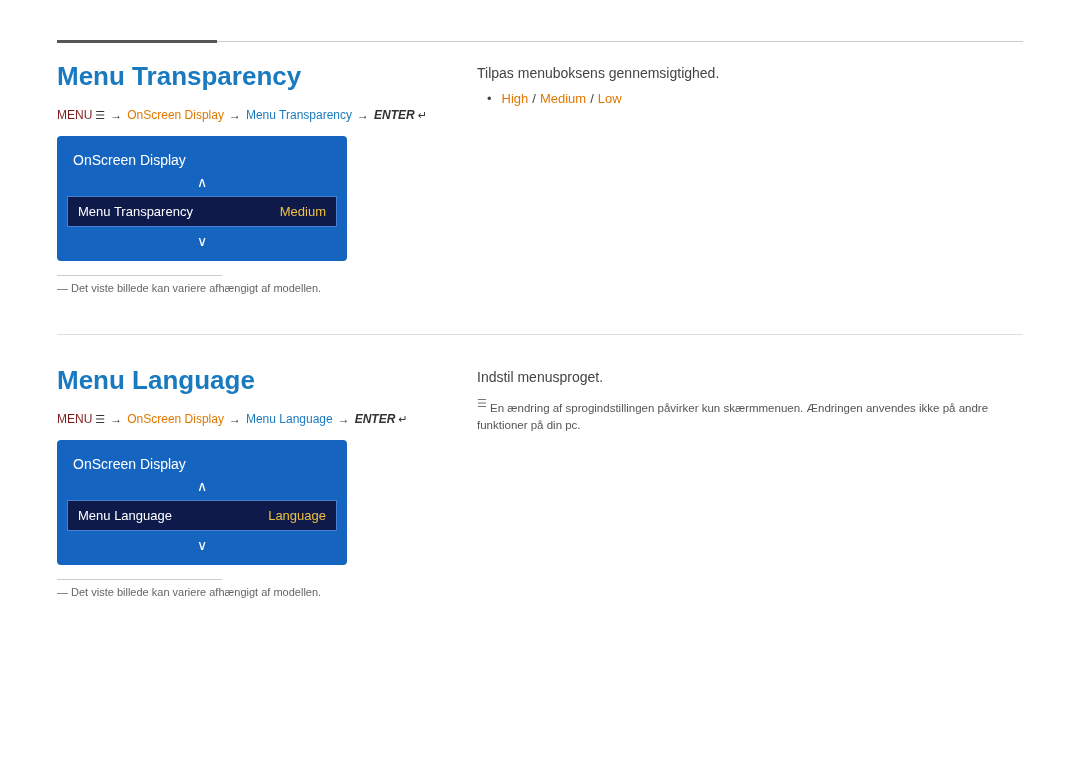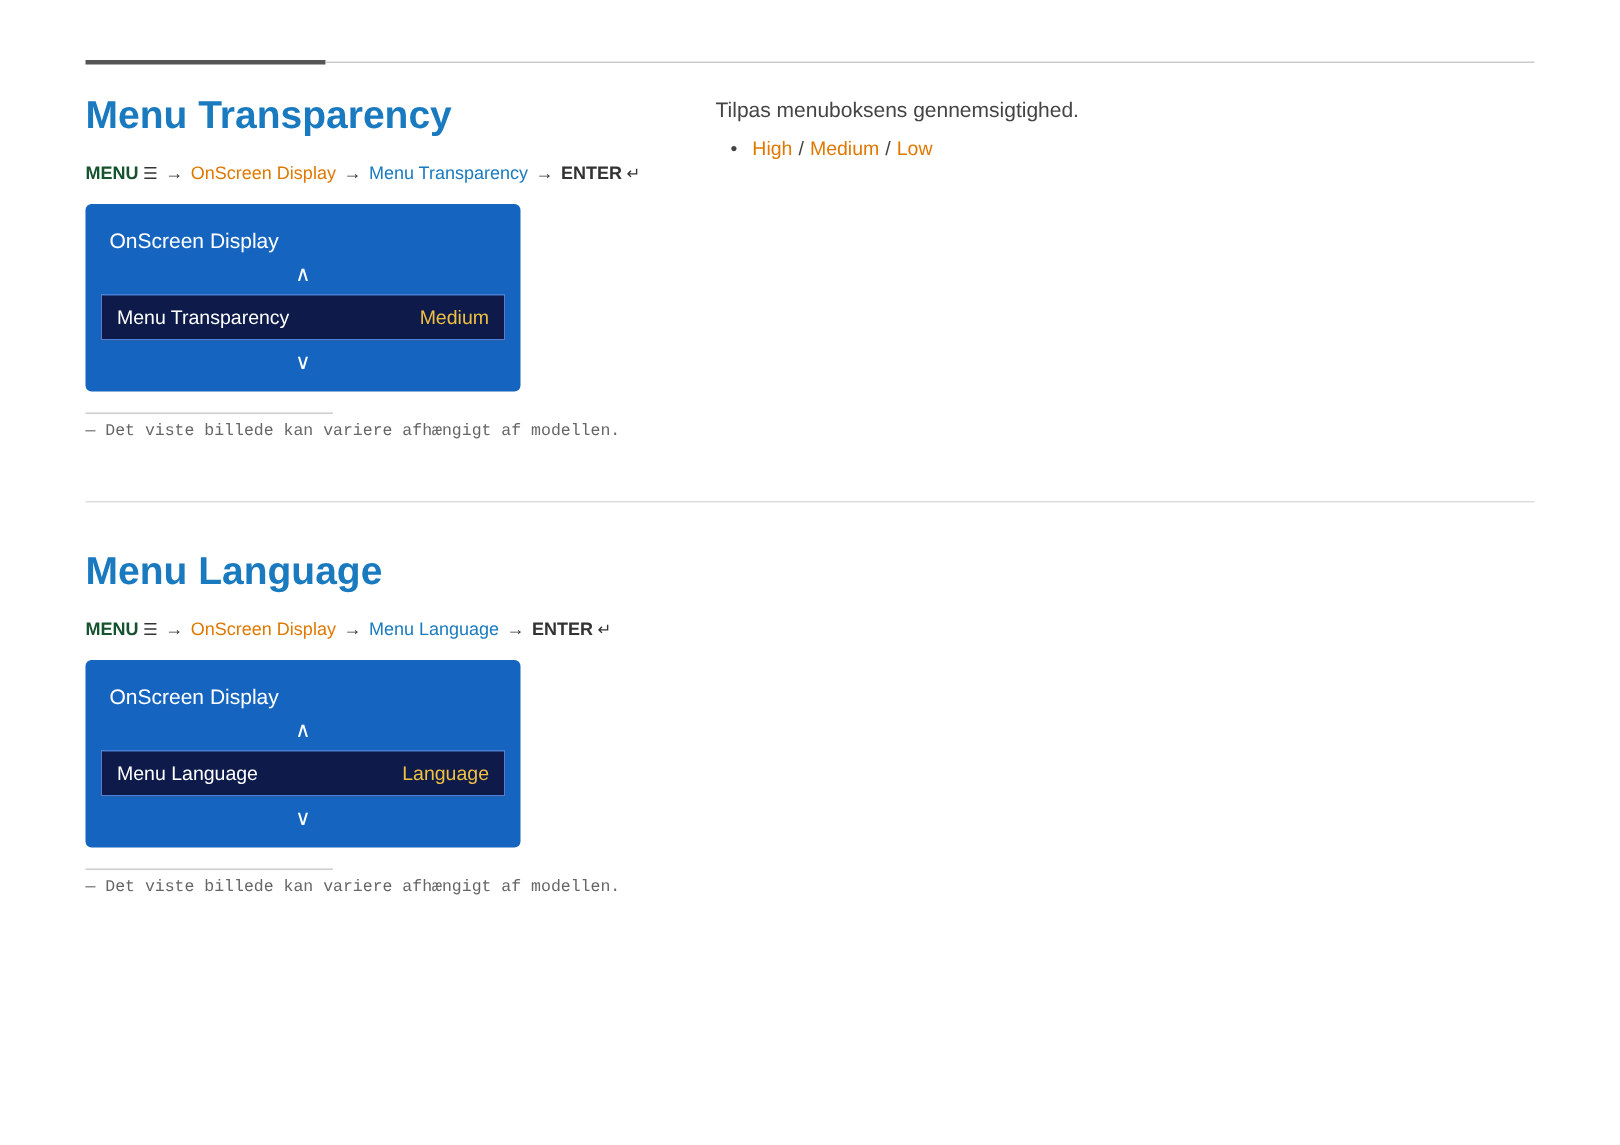--- a/index.html
+++ b/index.html
@@ -48,40 +48,41 @@
     .breadcrumb-line {
       font-size: 12px;
       color: #444;
       margin-bottom: 14px;
       display: flex;
       align-items: center;
       gap: 3px;
     }
 
     .breadcrumb-line .menu-label {
-      color: #14532d;
-      font-weight: 700;
+      color: #7f1d1d;
+      font-weight: 400;
     }
     .breadcrumb-line .menu-icon {
       font-size: 11px;
       color: #333;
     }
     .breadcrumb-line .arrow {
       color: #333;
       margin: 0 2px;
     }
     .breadcrumb-line .link-orange {
       color: #e07800;
     }
     .breadcrumb-line .link-blue {
       color: #1a7abf;
     }
     .breadcrumb-line .enter-label {
       color: #333;
       font-weight: 600;
+      font-style: italic;
     }
     .breadcrumb-line .enter-icon {
       font-size: 11px;
       color: #333;
     }
 
     
     .osd-box {
       width: 290px;
       background: #1565c0;
@@ -136,21 +137,20 @@
     .image-note-divider {
       width: 165px;
       height: 1px;
       background: #ccc;
       margin: 14px 0 6px 0;
     }
 
     .image-note {
       font-size: 11px;
       color: #666;
-      font-family: Liberation Mono, monospace;
     }
     .image-note::before {
       content: '― ';
       color: #666;
     }
 
     
     .two-col {
       display: flex;
       gap: 0;
@@ -292,17 +292,22 @@
             <span class="osd-row-value">Language</span>
           </div>
           <div class="osd-down-arrow">∨</div>
         </div>
 
         <div class="image-note-divider"></div>
         <div class="image-note">Det viste billede kan variere afhængigt af modellen.</div>
       </div>
 
       <div class="right-col">
+        <div class="desc-text">Indstil menusproget.</div>
+        <div class="desc-note">
+          <span class="note-icon">☰</span>
+          <span>En ændring af sprogindstillingen påvirker kun skærmmenuen. Ændringen anvendes ikke på andre funktioner på din pc.</span>
+        </div>
       </div>
     </div>
   </div>
 
 </div>
 
 </body></html>

